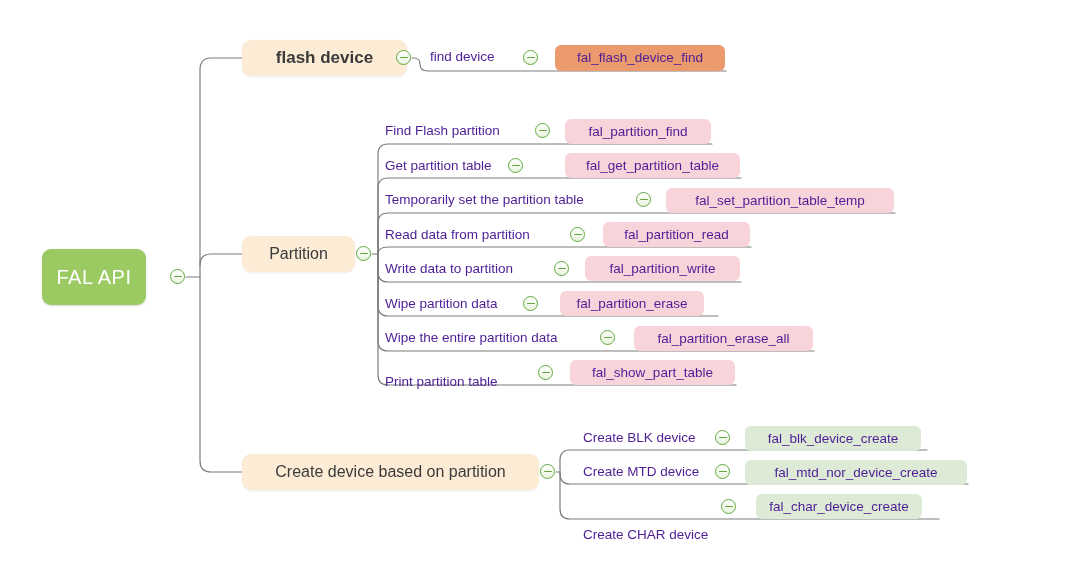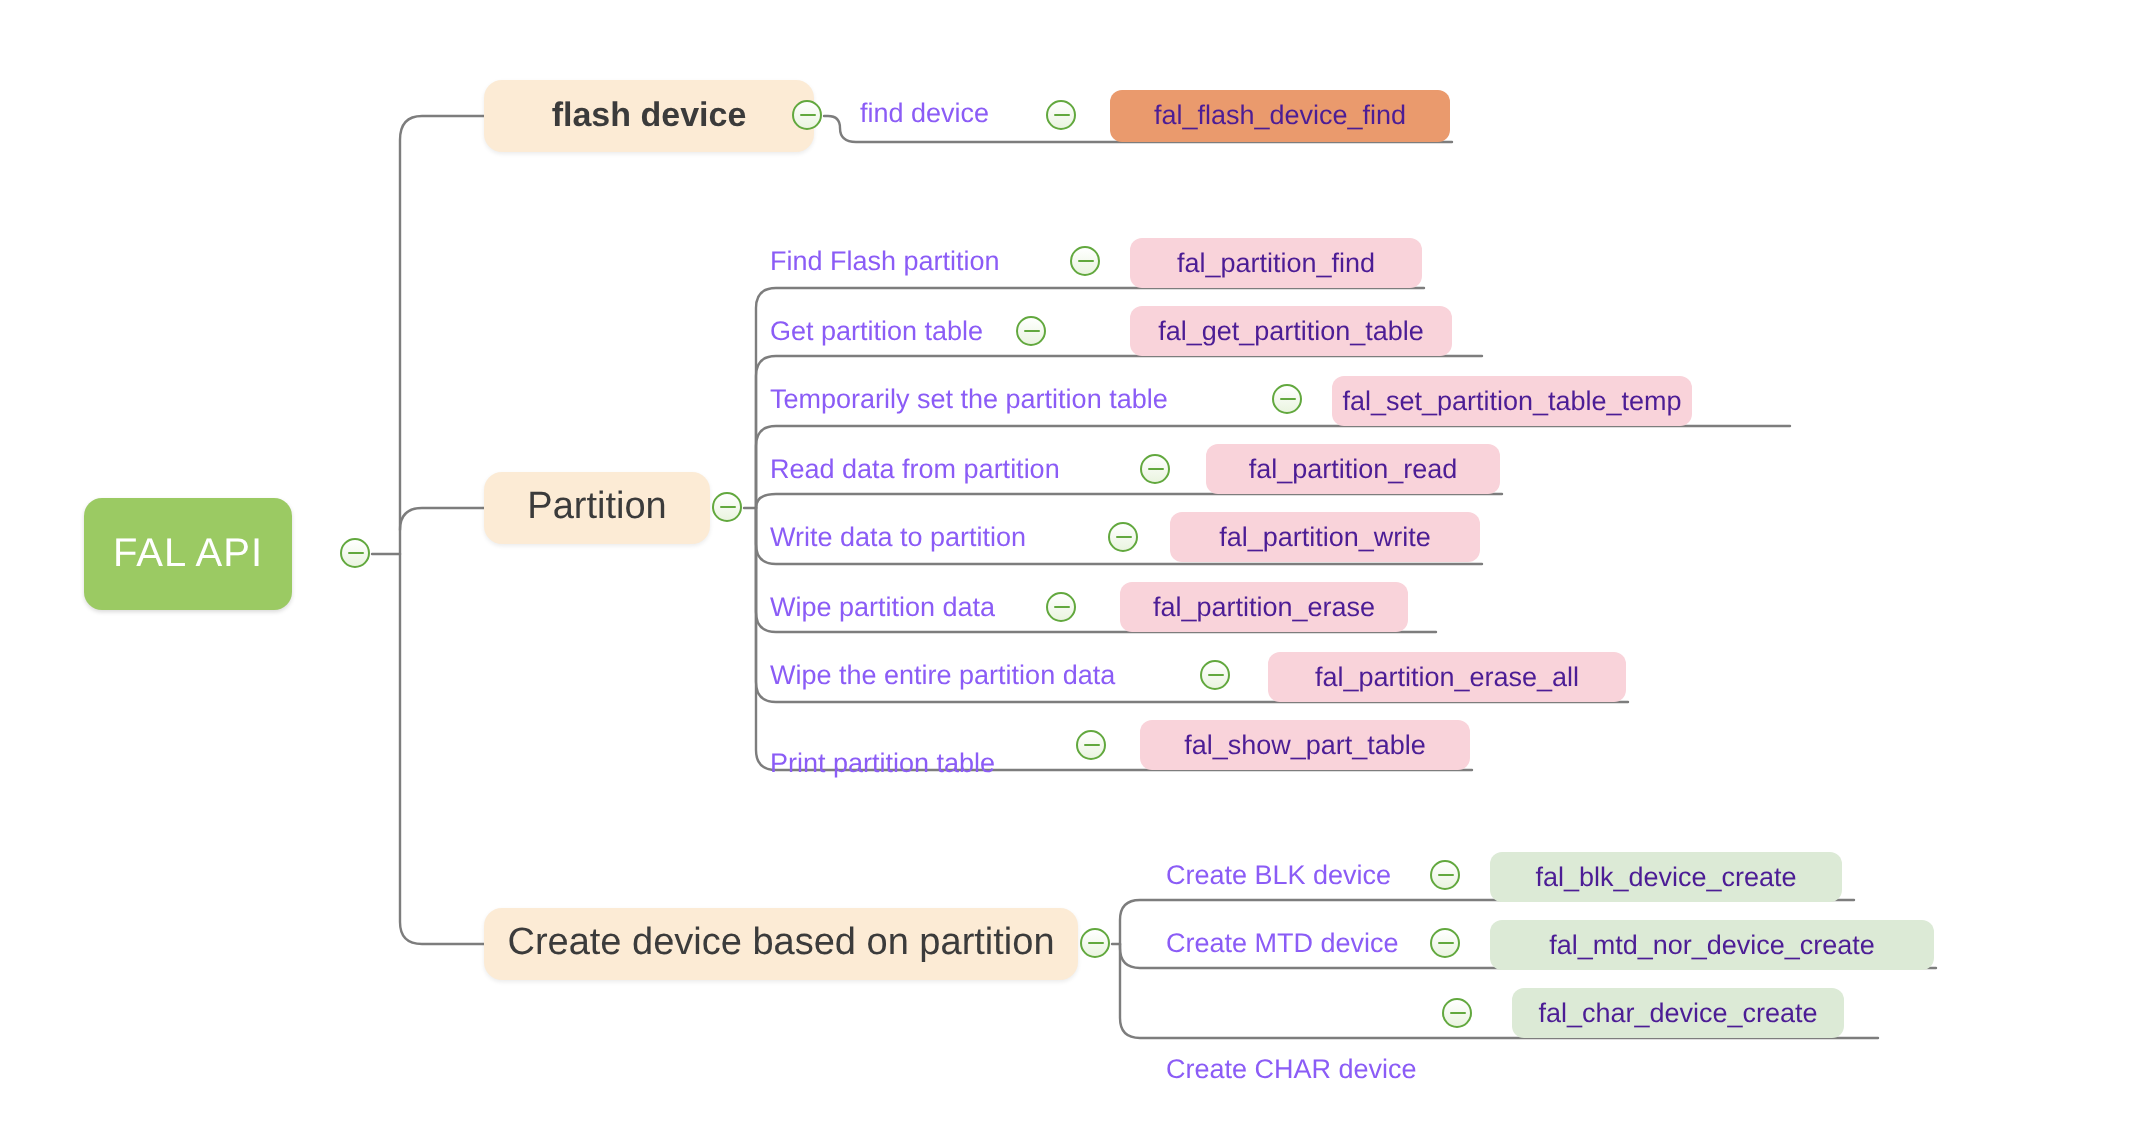--- a/index.html
+++ b/index.html
@@ -20,27 +20,27 @@
     text-align:center;
     font-size:20px;
     letter-spacing:0.5px;
     box-shadow:0 1px 2px rgba(0,0,0,0.15);
   }
   .topic {
     background:var(--topic-cream);
     color:#3b3b3b;
     border-radius:9px;
     text-align:center;
-    font-size:19px;
+    font-size:16px;
     box-shadow:0 1px 2px rgba(0,0,0,0.08);
     white-space:nowrap;
   }
   .topic.big { font-size:17px; font-weight:bold; }
   .label {
-    color:#8b5cf6;
+    color:#4c1d95;
     font-size:13.5px;
     line-height:20px;
     white-space:nowrap;
   }
   .func {
     border-radius:6px;
     color:#4c1d95;
     font-size:13.5px;
     text-align:center;
     white-space:nowrap;
@@ -110,25 +110,25 @@
 
   <div class="node topic" style="left:242px;top:236px;width:113px;height:36px;line-height:36px;">Partition</div>
   <span class="cicon" style="left:356px;top:246px;"></span>
 
   <span class="label" style="left:385px;top:121px;">Find Flash partition</span>
   <span class="cicon" style="left:535px;top:123px;"></span>
   <div class="func pink" style="left:565px;top:119px;width:146px;">fal_partition_find</div>
 
   <span class="label" style="left:385px;top:156px;">Get partition table</span>
   <span class="cicon" style="left:508px;top:158px;"></span>
-  <div class="func pink" style="left:565px;top:153px;width:161px;">fal_get_partition_table</div>
+  <div class="func pink" style="left:565px;top:153px;width:175px;">fal_get_partition_table</div>
 
   <span class="label" style="left:385px;top:190px;">Temporarily set the partition table</span>
   <span class="cicon" style="left:636px;top:192px;"></span>
-  <div class="func pink" style="left:666px;top:188px;width:180px;">fal_set_partition_table_temp</div>
+  <div class="func pink" style="left:666px;top:188px;width:228px;">fal_set_partition_table_temp</div>
 
   <span class="label" style="left:385px;top:225px;">Read data from partition</span>
   <span class="cicon" style="left:570px;top:227px;"></span>
   <div class="func pink" style="left:603px;top:222px;width:147px;">fal_partition_read</div>
 
   <span class="label" style="left:385px;top:259px;">Write data to partition</span>
   <span class="cicon" style="left:554px;top:261px;"></span>
   <div class="func pink" style="left:585px;top:256px;width:155px;">fal_partition_write</div>
 
   <span class="label" style="left:385px;top:294px;">Wipe partition data</span>

